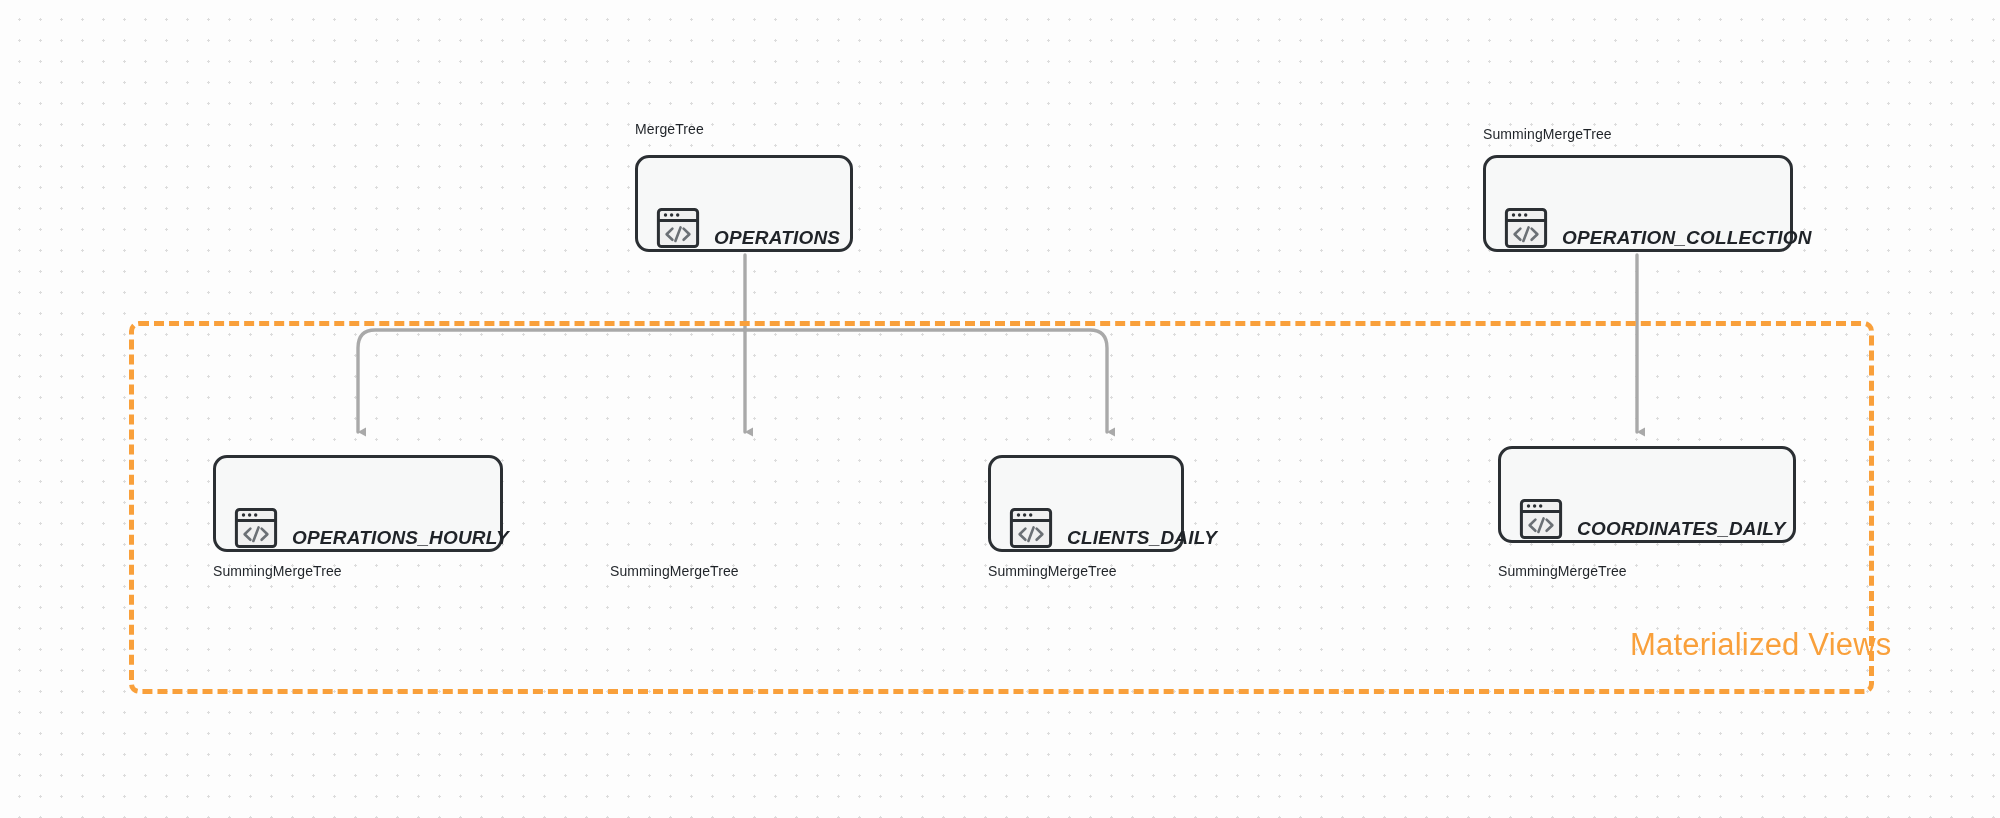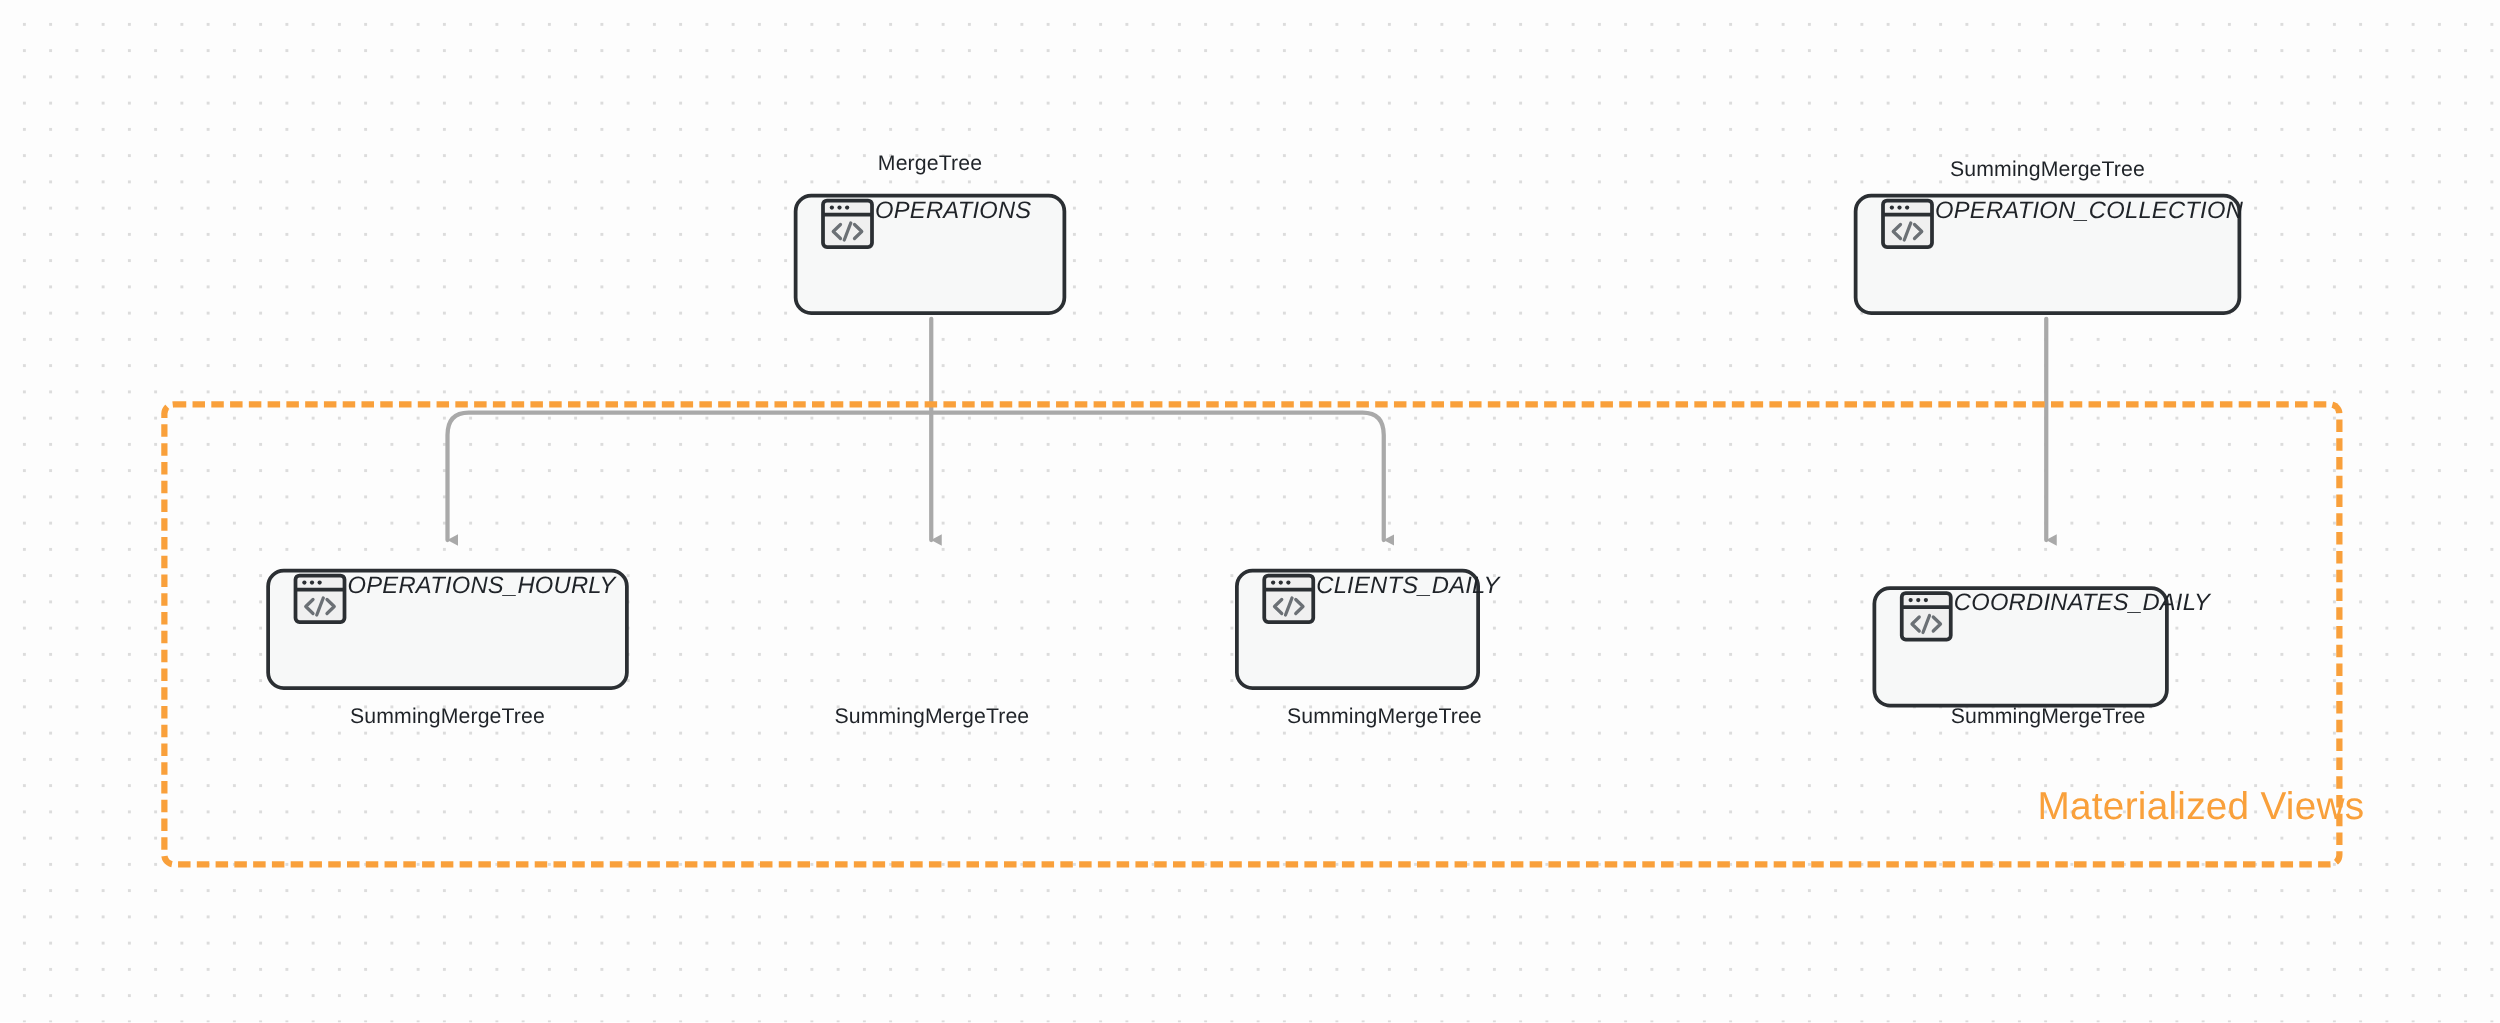--- a/index.html
+++ b/index.html
@@ -44,44 +44,45 @@
   }
 
   
   .node {
     position: absolute;
     box-sizing: border-box;
     background: #f7f8f8;
     border: 3.5px solid #2b2f33;
     border-radius: 14px;
     display: flex;
-    align-items: flex-start;
+    align-items: flex-end;
+    gap: 14px;
     padding: 0 18px;
+    font-weight: bold;
   }
   .node-icon {
     flex: 0 0 auto;
     width: 44px;
     height: 42px;
     display: block;
   }
   .node-label {
     font-style: italic;
     font-size: 19px;
     color: #1f2328;
     white-space: nowrap;
     letter-spacing: 0.2px;
   }
 
   
   .engine-caption {
     position: absolute;
-    font-size: 17px;
+    font-size: 14px;
     color: #1f2328;
     white-space: nowrap;
-    text-align: center;
     letter-spacing: 0.1px;
   }
 </style>
 </head>
 <body>
 
 <div id="canvas">
 
   <svg id="wires" viewBox="0 0 2000 818" xmlns="http://www.w3.org/2000/svg">
     <defs>
@@ -164,21 +165,21 @@
       <circle cx="15.6" cy="8" r="1.7" fill="#2b2f33"></circle>
       <circle cx="21.7" cy="8" r="1.7" fill="#2b2f33"></circle>
       <path d="M 16.4 21.6 L 10.6 27.2 L 16.4 32.8" fill="none" stroke="#6b7075" stroke-width="2.6" stroke-linecap="round" stroke-linejoin="round"></path>
       <path d="M 27.6 21.6 L 33.4 27.2 L 27.6 32.8" fill="none" stroke="#6b7075" stroke-width="2.6" stroke-linecap="round" stroke-linejoin="round"></path>
       <path d="M 24.6 20.4 L 19.4 34" fill="none" stroke="#6b7075" stroke-width="2.6" stroke-linecap="round"></path>
     </svg>
     <span class="node-label">CLIENTS_DAILY</span>
   </div>
   <div class="engine-caption" style="left:988px; top:563px; width:239px;">SummingMergeTree</div>
 
-  <div class="node" style="left:1498px; top:469px; width:237px; height:97px;">
+  <div class="node" style="left:1498px; top:446px; width:298px; height:97px;">
     <svg class="node-icon" viewBox="0 0 44 42" xmlns="http://www.w3.org/2000/svg">
       <rect x="2.4" y="2.4" width="39.2" height="37.2" rx="3.2" fill="#f0f0f0" stroke="#2b2f33" stroke-width="3"></rect>
       <path d="M 2.4 13.6 L 41.6 13.6" stroke="#2b2f33" stroke-width="3"></path>
       <circle cx="9.5" cy="8" r="1.7" fill="#2b2f33"></circle>
       <circle cx="15.6" cy="8" r="1.7" fill="#2b2f33"></circle>
       <circle cx="21.7" cy="8" r="1.7" fill="#2b2f33"></circle>
       <path d="M 16.4 21.6 L 10.6 27.2 L 16.4 32.8" fill="none" stroke="#6b7075" stroke-width="2.6" stroke-linecap="round" stroke-linejoin="round"></path>
       <path d="M 27.6 21.6 L 33.4 27.2 L 27.6 32.8" fill="none" stroke="#6b7075" stroke-width="2.6" stroke-linecap="round" stroke-linejoin="round"></path>
       <path d="M 24.6 20.4 L 19.4 34" fill="none" stroke="#6b7075" stroke-width="2.6" stroke-linecap="round"></path>
     </svg>

